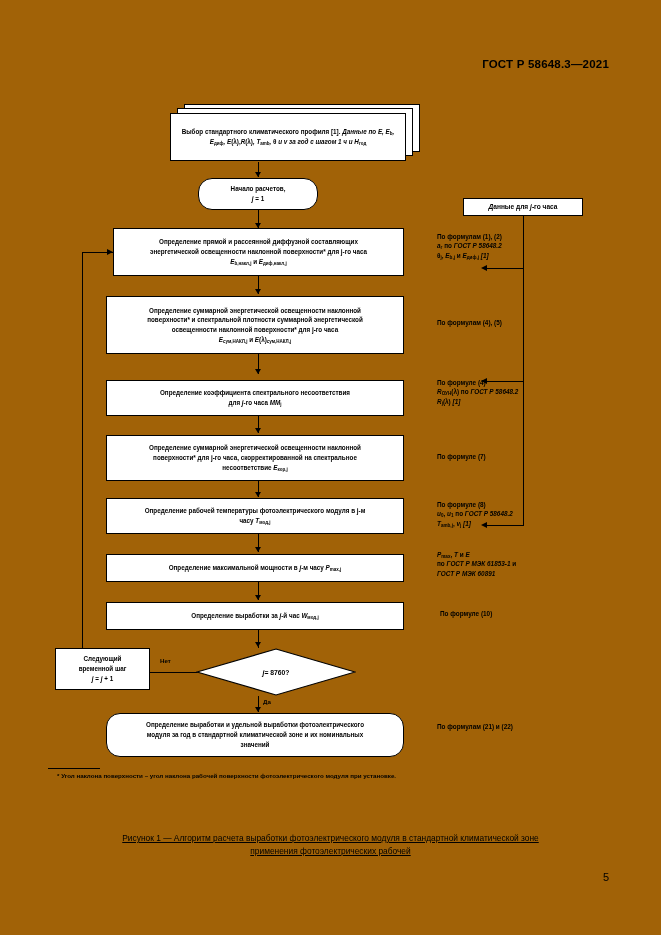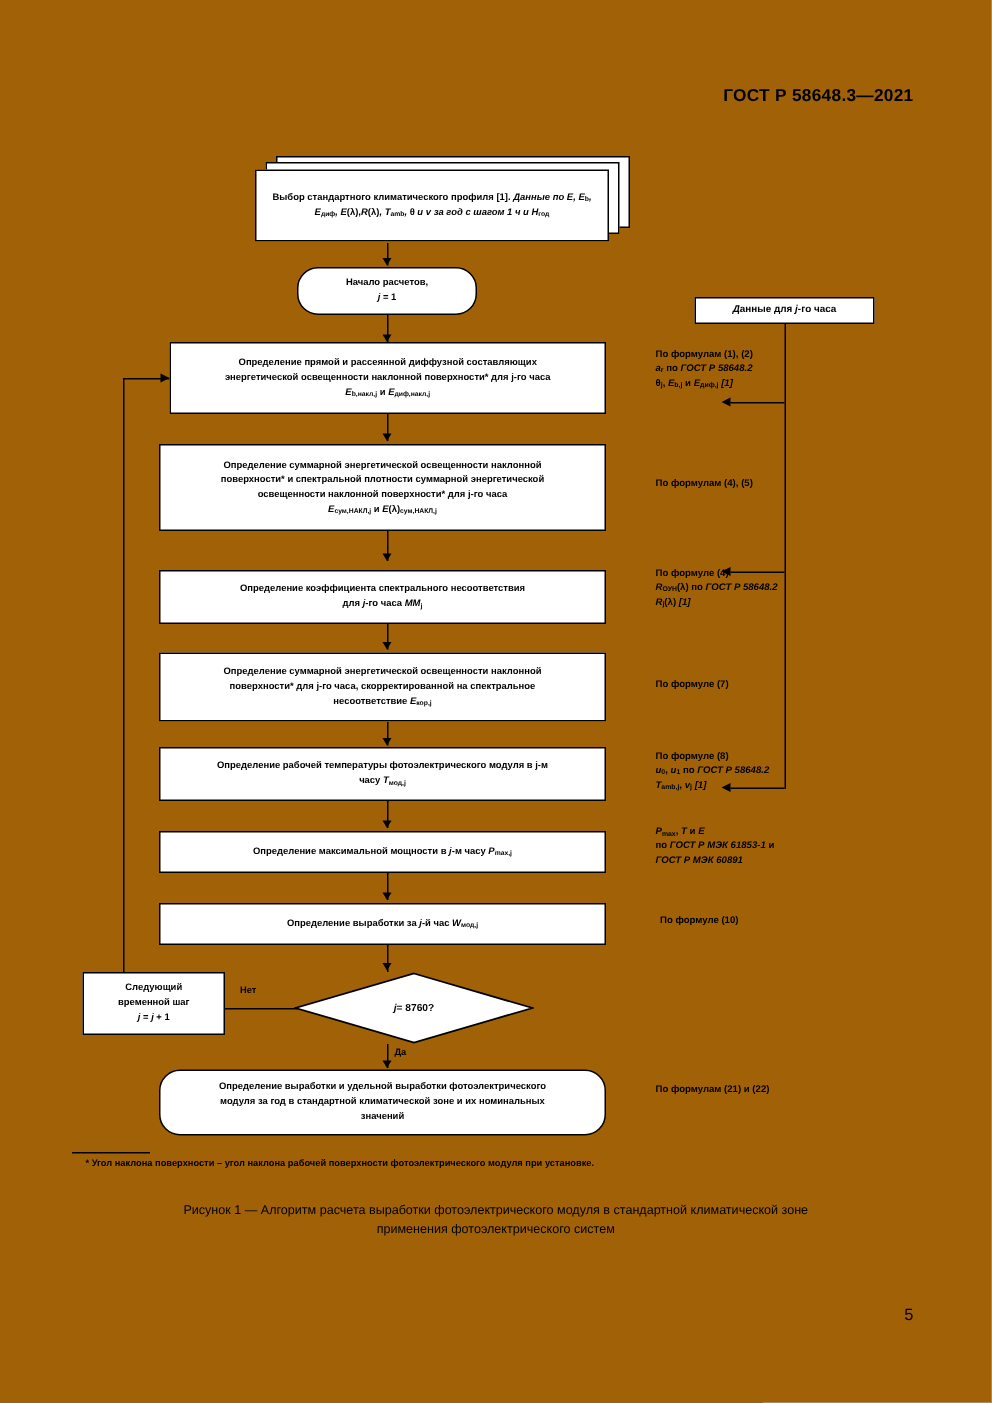--- a/index.html
+++ b/index.html
@@ -288,20 +288,20 @@
     <div>По формуле (10)</div>
   </div>
 
   <div class="annot" style="left:437px;top:722px;">
     <div>По формулам (21) и (22)</div>
   </div>
 
   <div class="footnote-rule" style="left:48px;top:768px;width:52px;"></div>
   <div class="footnote" style="left:57px;top:772px;width:560px;">* Угол наклона поверхности – угол наклона рабочей поверхности фотоэлектрического модуля при установке.</div>
 
-  <div class="caption" style="top:800px;">
+  <div class="caption" style="top:832px;text-decoration:underline;">
     <div>Рисунок 1 — Алгоритм расчета выработки фотоэлектрического модуля в стандартной климатической зоне</div>
-    <div>применения фотоэлектрического систем</div>
+    <div>применения фотоэлектрических рабочей</div>
   </div>
 
   <div class="page-number">5</div>
 
 </div>
 
 </body></html>

